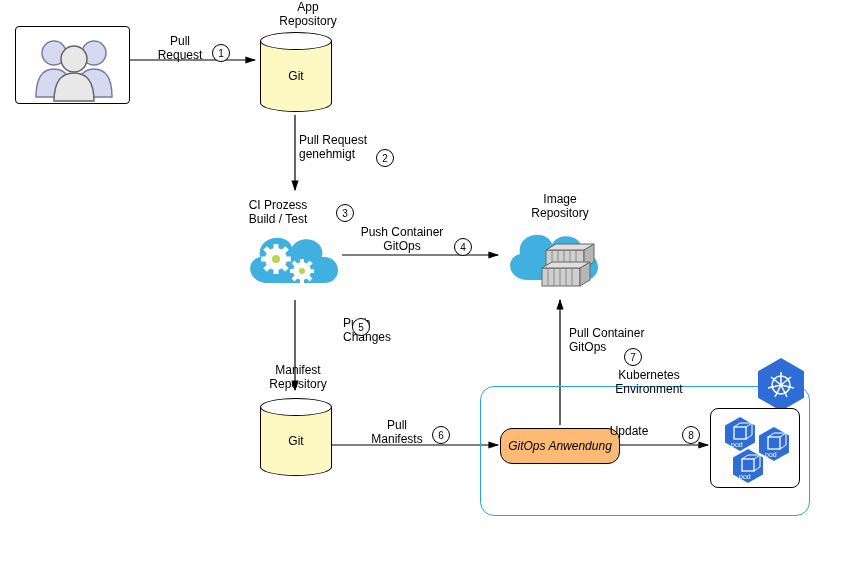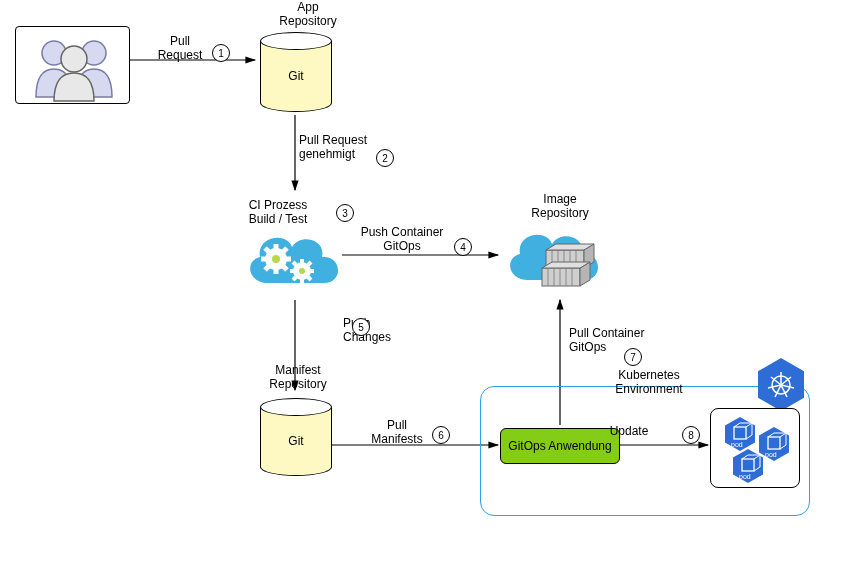--- a/index.html
+++ b/index.html
@@ -74,26 +74,27 @@
     border: 1.5px solid #2aa3e8;
     border-radius: 14px;
     left: 480px;
     top: 386px;
     width: 330px;
     height: 130px;
   }
   .gitops-box {
     position: absolute;
     border: 1px solid #000;
-    border-radius: 6px;
-    background: #84cc16;
+    border-radius: 12px;
+    background: #fdba74;
     text-align: center;
     display: flex;
     align-items: center;
     justify-content: center;
+    font-style: italic;
   }
   svg.arrows {
     position: absolute;
     left: 0; top: 0;
     width: 841px; height: 568px;
     pointer-events: none;
   }
   .people-svg {
     position: absolute;
   }

